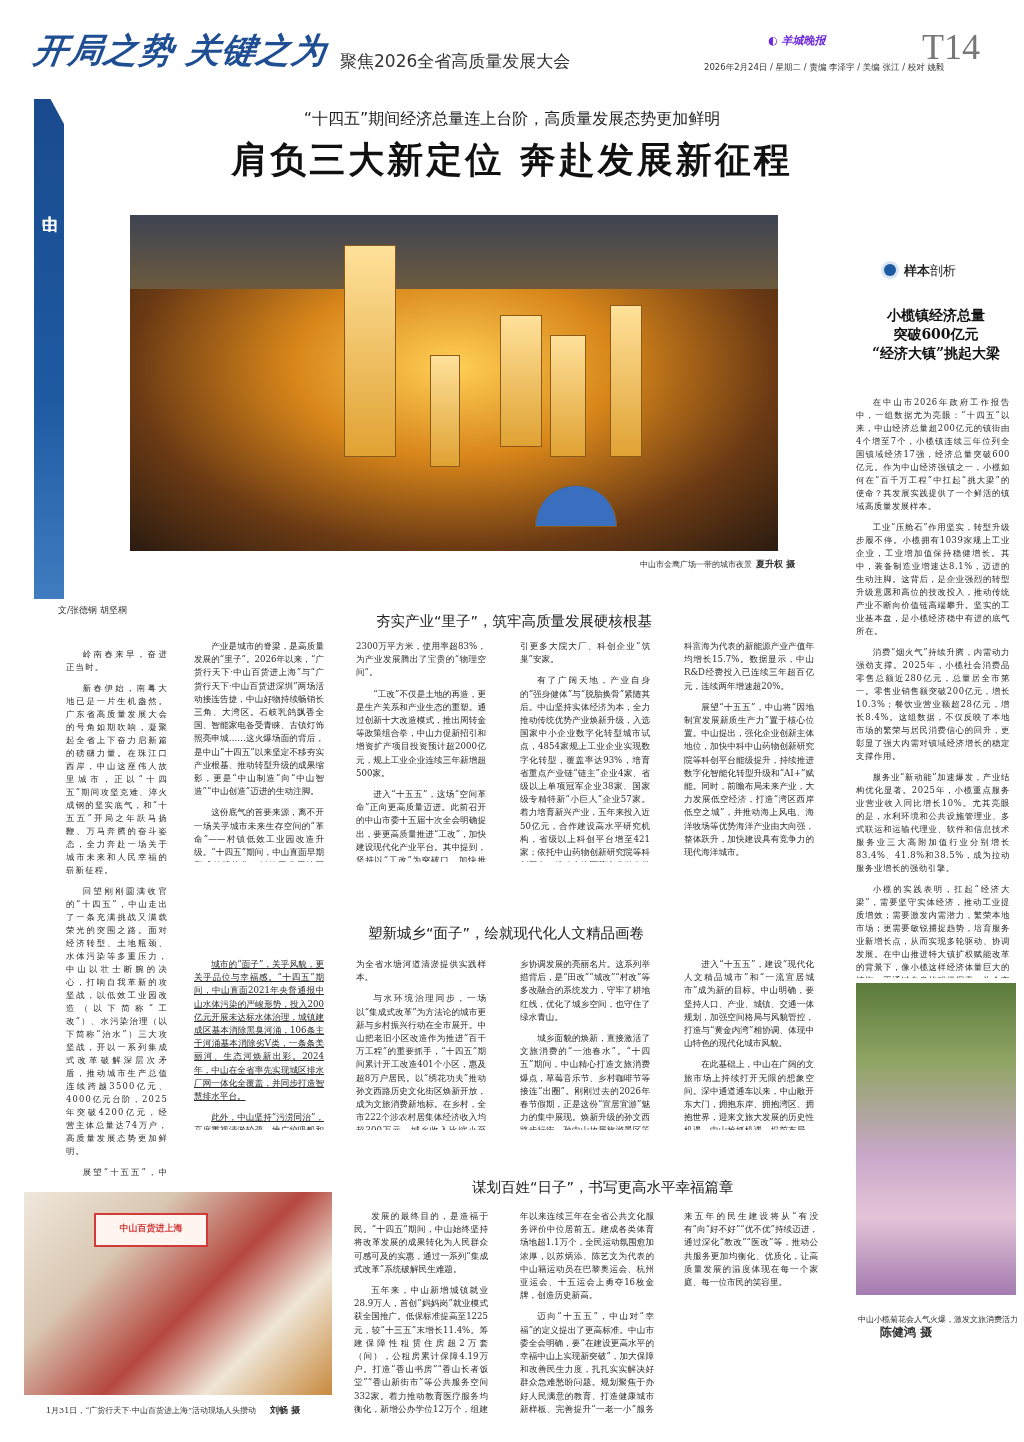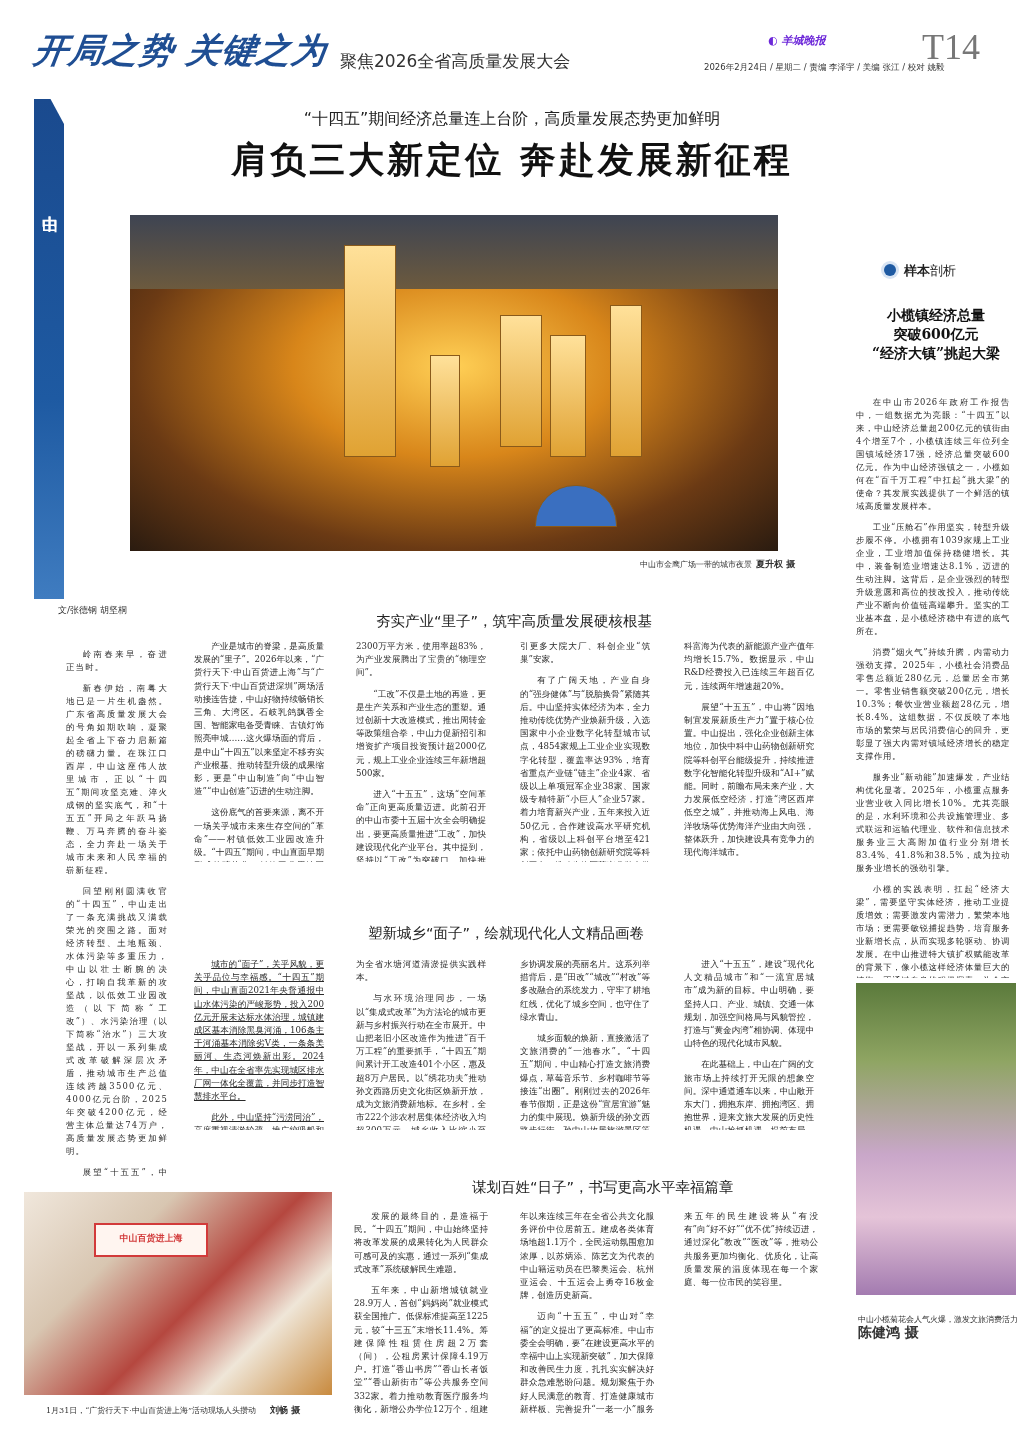--- a/index.html
+++ b/index.html
@@ -32,28 +32,28 @@
   .sample-label b { font-weight:bold; }
   .side-headline { left:848px; top:306px; width:176px; text-align:center; font-family:"DejaVu Serif", serif;
                    font-weight:bold; font-size:14px; line-height:19px; color:#111; }
   .byline { left:58px; top:604px; font-family:"DejaVu Sans", sans-serif; font-size:9px; color:#333; }
   .section-head { font-family:"DejaVu Sans", sans-serif; font-size:14.5px; color:#222; white-space:nowrap;margin-top:12px; }
   .col { font-size:8.6px; line-height:13.2px; text-align:justify; color:#2a2a2a; overflow:hidden; }
   .col p { margin:8px; text-indent:2em; }
   .narrow { font-size:8.4px; line-height:13px; letter-spacing:1.2px; }
   .photo1 { left:24px; top:1192px; width:308px; height:203px;
             background:linear-gradient(135deg,#f0e7dc 0%,#d8c6b1 30%,#b5473f 55%,#efe6d8 75%,#c88a3e 100%); }
-  .photo1 .banner { position:absolute; left:70px; top:31px; width:110px; height:30px; background:#fff5f0; border:2px solid #d23a3a;
+  .photo1 .banner { position:absolute; left:70px; top:21px; width:110px; height:30px; background:#fff5f0; border:2px solid #d23a3a;
                     color:#d23a3a; font-family:"DejaVu Sans", sans-serif; font-size:9px; font-weight:bold; text-align:center; line-height:26px; }
   .photo1-cap { left:46px; top:1404px; font-size:8px; color:#333; white-space:nowrap; }
   .photo1-cap b { font-family:"DejaVu Sans", sans-serif; font-size:9px; margin-left:14px; }
   .photo2 { left:856px; top:983px; width:160px; height:312px;
             background:linear-gradient(180deg,#5b7a3c 0%,#8fa563 25%,#c9a7c9 55%,#e5c4d8 75%,#a37bb0 100%); }
   .photo2-cap { left:858px; top:1313px; width:160px; font-size:8px; line-height:13px; color:#333; }
-  .photo2-cap b { font-family:"DejaVu Sans", sans-serif; font-size:14px; }
+  .photo2-cap b { font-family:"DejaVu Sans", sans-serif; font-size:12px; margin-left:22px; }
 </style>
 </head>
 <body>
 
 <div class="abs brush">开局之势 关键之为</div>
 <div class="abs focus">聚焦2026全省高质量发展大会</div>
 <div class="abs paper-logo">◐ <span>羊城晚报</span></div>
 <div class="abs page-no">T14</div>
 <div class="abs meta">2026年2月24日 / 星期二 / 责编 李泽宇 / 美编 张江 / 校对 姚毅</div>
 

